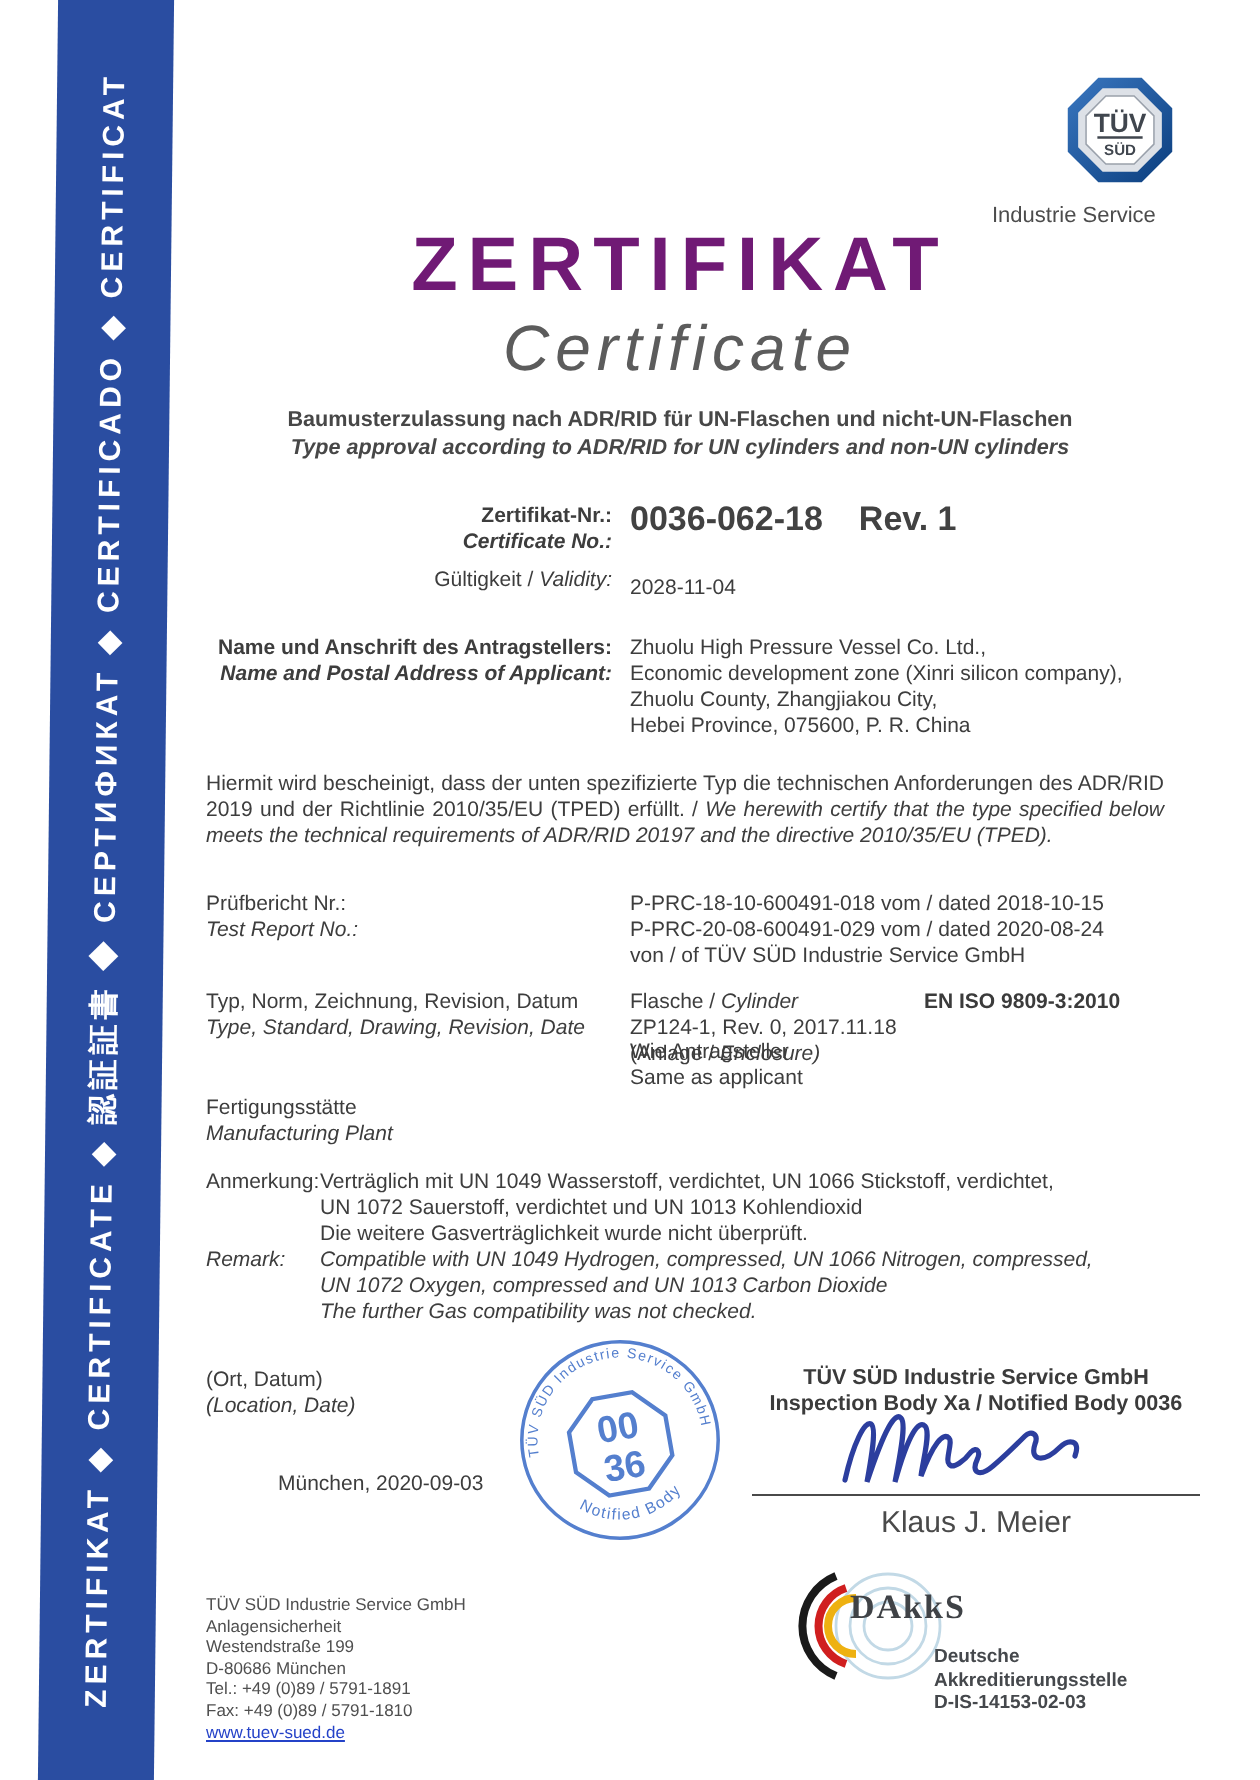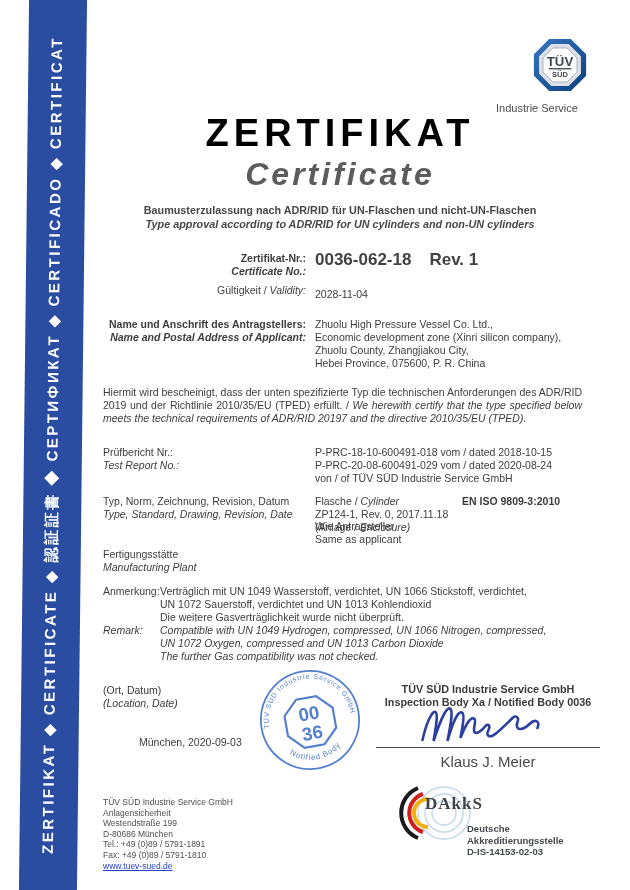--- a/index.html
+++ b/index.html
@@ -16,23 +16,23 @@
         transform:rotate(0.65deg);}
   #band-text{position:absolute;left:50%;top:50%;transform:translate(-50%,-50%) rotate(-90deg);
         white-space:nowrap;color:#ffffff;font-weight:bold;font-size:15px;letter-spacing:2.5px;}
 
   
   #tuv-logo{left:527px;top:32px;}
   #logo-caption{left:496px;top:102px;width:132px;text-align:left;font-size:11px;color:#4c4c4c;}
 
   
   #title-de{left:55px;top:112px;width:570px;text-align:center;font-size:38px;letter-spacing:5px;
-            font-weight:bold;color:#000000;}
+            font-weight:bold;color:#701a75;}
   #title-en{left:55px;top:156px;width:570px;text-align:center;font-size:32px;letter-spacing:3px;
-            font-weight:bold;font-style:italic;color:#5c5c5c;}
+            font-weight:normal;font-style:italic;color:#5c5c5c;}
   #subtitle{left:60px;top:204px;width:560px;text-align:center;font-size:10.8px;line-height:13.5px;
             font-weight:bold;color:#474747;}
 
   .lblcol{left:103px;width:203px;text-align:right;}
   .valcol{left:315px;width:268px;}
 
   #certno-value{left:315px;top:250px;font-size:17px;font-weight:bold;color:#424242;}
   #certno-value .rev{margin-left:18px;}
 
   #statement{left:103px;top:386px;width:479px;text-align:justify;}

